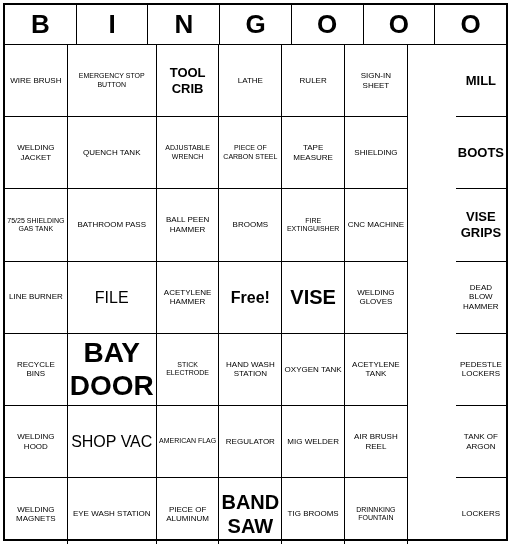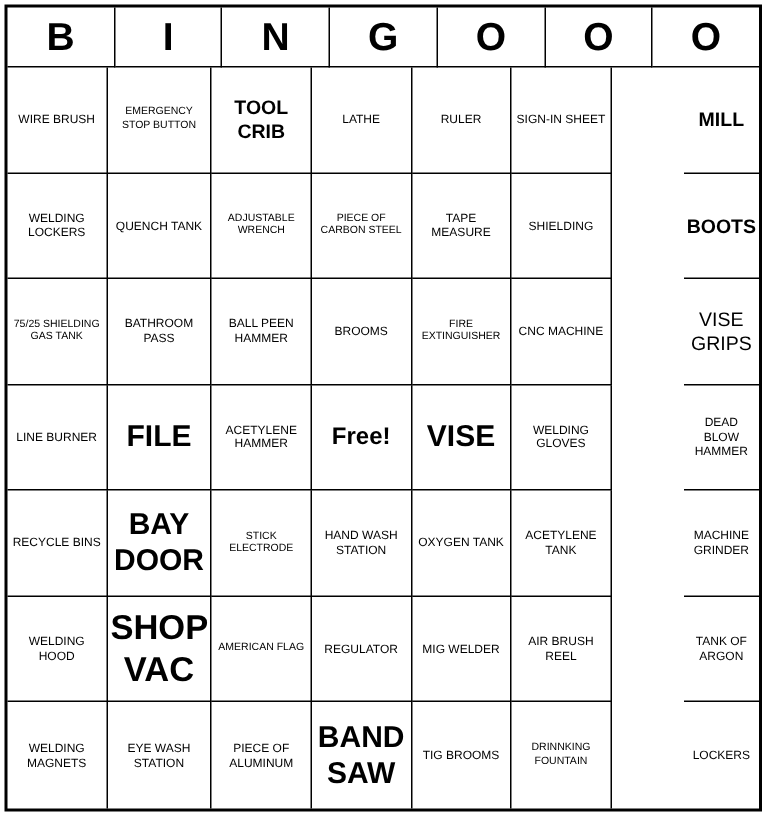--- a/index.html
+++ b/index.html
@@ -82,50 +82,50 @@
       <div class="bingo-header-cell">O</div>
     </div>
   <div class="bingo-grid">
   <div class="cell">WIRE BRUSH</div>
       <div class="cell" style="font-size: 7px;">EMERGENCY STOP BUTTON</div>
       <div class="cell large-text" style="font-size: 13px; font-weight: bold;">TOOL CRIB</div>
       <div class="cell">LATHE</div>
       <div class="cell">RULER</div>
       <div class="cell">SIGN-IN SHEET</div>
       <div class="cell large-text" style="font-size: 13px; font-weight: bold;">MILL</div>
-      <div class="cell">WELDING LOCKERS</div>
+      <div class="cell">WELDING JACKET</div>
       <div class="cell">QUENCH TANK</div>
       <div class="cell" style="font-size: 7px;">ADJUSTABLE WRENCH</div>
       <div class="cell" style="font-size: 7px;">PIECE OF CARBON STEEL</div>
       <div class="cell">TAPE MEASURE</div>
       <div class="cell">SHIELDING</div>
       <div class="cell large-text" style="font-size: 13px; font-weight: bold;">BOOTS</div>
       <div class="cell" style="font-size: 7px;">75/25 SHIELDING GAS TANK</div>
       <div class="cell">BATHROOM PASS</div>
       <div class="cell">BALL PEEN HAMMER</div>
       <div class="cell">BROOMS</div>
       <div class="cell" style="font-size: 7px;">FIRE EXTINGUISHER</div>
       <div class="cell">CNC MACHINE</div>
-      <div class="cell large-text" style="font-size: 13px; font-weight: normal;">VISE GRIPS</div>
+      <div class="cell large-text" style="font-size: 13px; font-weight: bold;">VISE GRIPS</div>
       <div class="cell">LINE BURNER</div>
-      <div class="cell xl-text" style="font-size: 20px; font-weight: bold;">FILE</div>
+      <div class="cell xl-text" style="font-size: 16px; font-weight: normal;">FILE</div>
       <div class="cell">ACETYLENE HAMMER</div>
       <div class="cell free">Free!</div>
       <div class="cell xl-text" style="font-size: 20px; font-weight: bold;">VISE</div>
       <div class="cell">WELDING GLOVES</div>
       <div class="cell">DEAD BLOW HAMMER</div>
       <div class="cell">RECYCLE BINS</div>
-      <div class="cell xl-text" style="font-size: 20px; font-weight: bold;">BAY DOOR</div>
+      <div class="cell xl-text" style="font-size: 28px; font-weight: bold;">BAY DOOR</div>
       <div class="cell" style="font-size: 7px;">STICK ELECTRODE</div>
       <div class="cell">HAND WASH STATION</div>
       <div class="cell">OXYGEN TANK</div>
       <div class="cell">ACETYLENE TANK</div>
-      <div class="cell">MACHINE GRINDER</div>
+      <div class="cell">PEDESTLE LOCKERS</div>
       <div class="cell">WELDING HOOD</div>
-      <div class="cell xl-text" style="font-size: 23px; font-weight: bold;">SHOP VAC</div>
+      <div class="cell xl-text" style="font-size: 16px; font-weight: normal;">SHOP VAC</div>
       <div class="cell" style="font-size: 7px;">AMERICAN FLAG</div>
       <div class="cell">REGULATOR</div>
       <div class="cell">MIG WELDER</div>
       <div class="cell">AIR BRUSH REEL</div>
       <div class="cell">TANK OF ARGON</div>
       <div class="cell">WELDING MAGNETS</div>
       <div class="cell">EYE WASH STATION</div>
       <div class="cell">PIECE OF ALUMINUM</div>
       <div class="cell xl-text" style="font-size: 20px; font-weight: bold;">BAND SAW</div>
       <div class="cell">TIG BROOMS</div>

